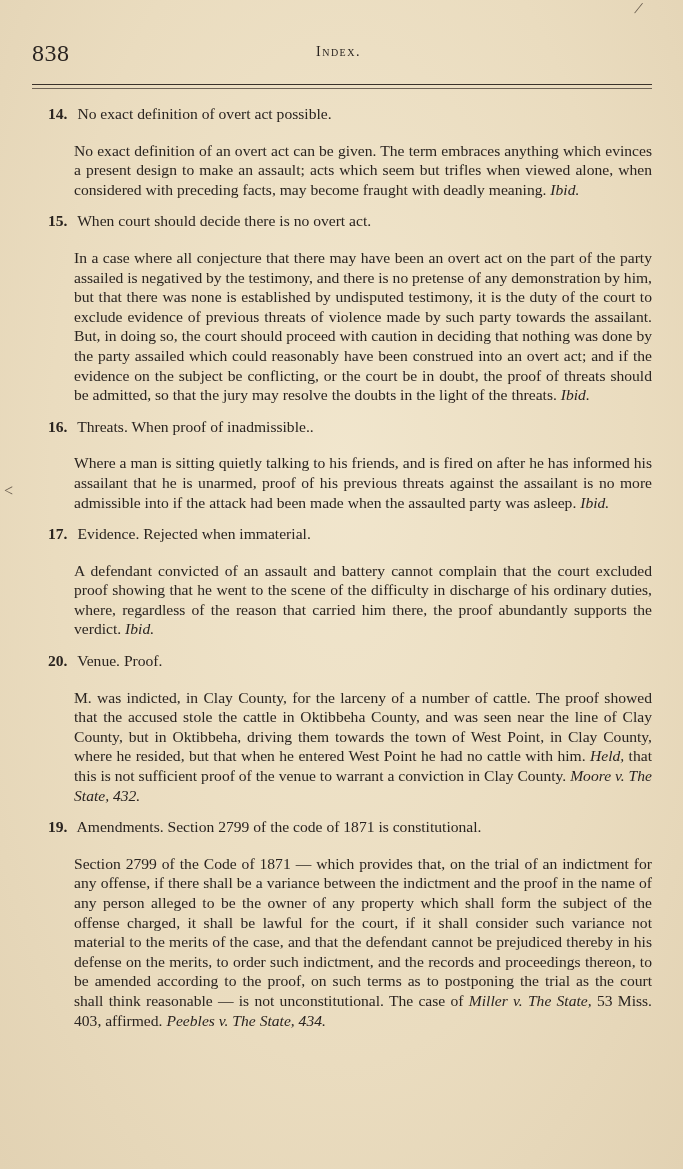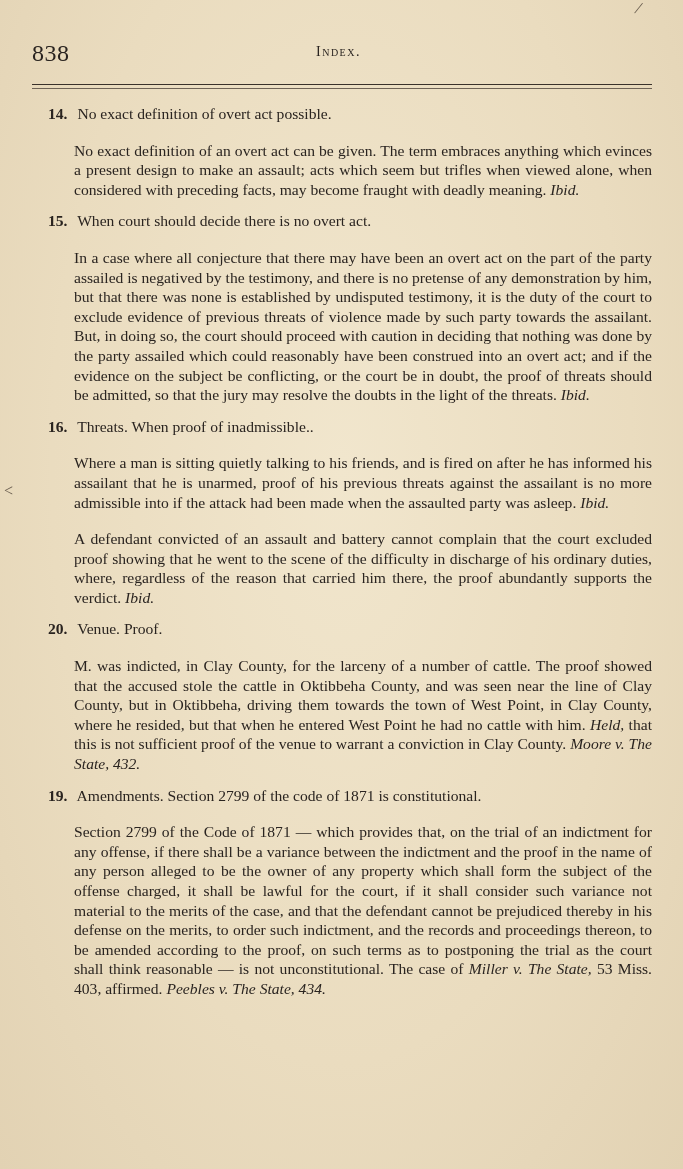--- a/index.html
+++ b/index.html
@@ -82,20 +82,24 @@
       <span class="entry-num">16.</span>
       <span class="entry-title">Threats. When proof of inadmissible..</span>
     </p>
     <p class="entry-body">
       <span>Where a man is sitting quietly talking to his friends, and is fired on after he has informed his assailant that he is unarmed, proof of his previous threats against the assailant is no more admissible into if the attack had been made when the assaulted party was asleep.</span>
       <span class="cite">Ibid.</span>
     </p>
   </div>
 
   <div class="entry">
+    <p class="entry-head">
+      <span class="entry-num">17.</span>
+      <span class="entry-title">Evidence. Rejected when immaterial.</span>
+    </p>
     <p class="entry-body">
       <span>A defendant convicted of an assault and battery cannot complain that the court excluded proof showing that he went to the scene of the difficulty in discharge of his ordinary duties, where, regardless of the reason that carried him there, the proof abundantly supports the verdict.</span>
       <span class="cite">Ibid.</span>
     </p>
   </div>
 
   <div class="entry">
     <p class="entry-head">
       <span class="entry-num">20.</span>
       <span class="entry-title">Venue. Proof.</span>

